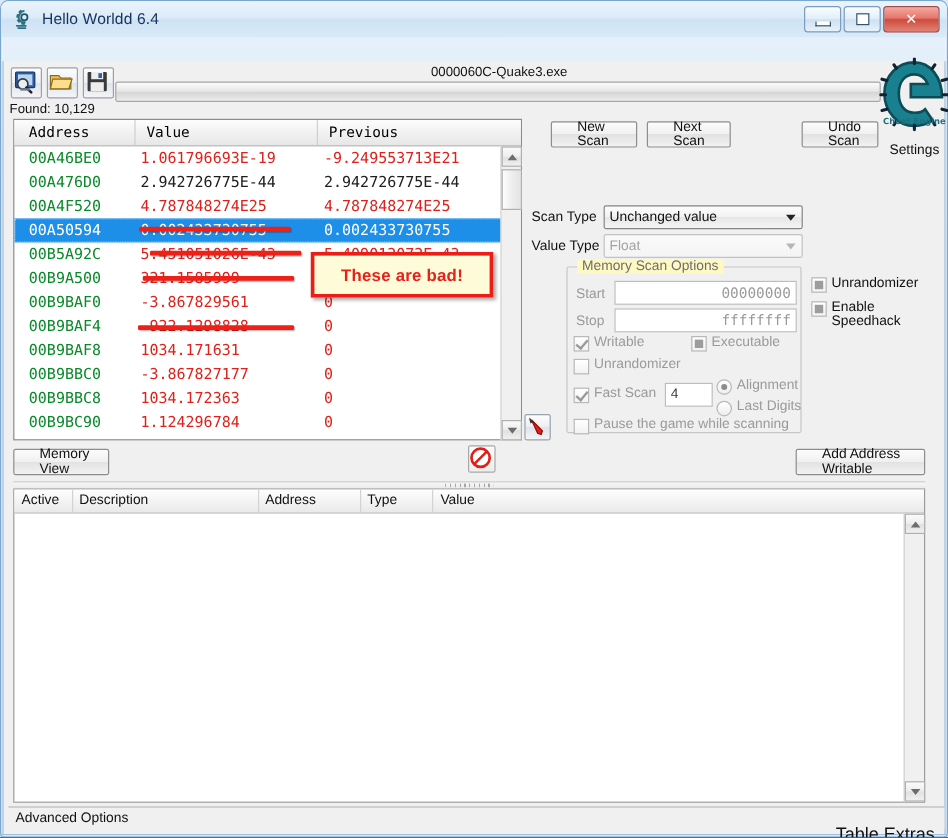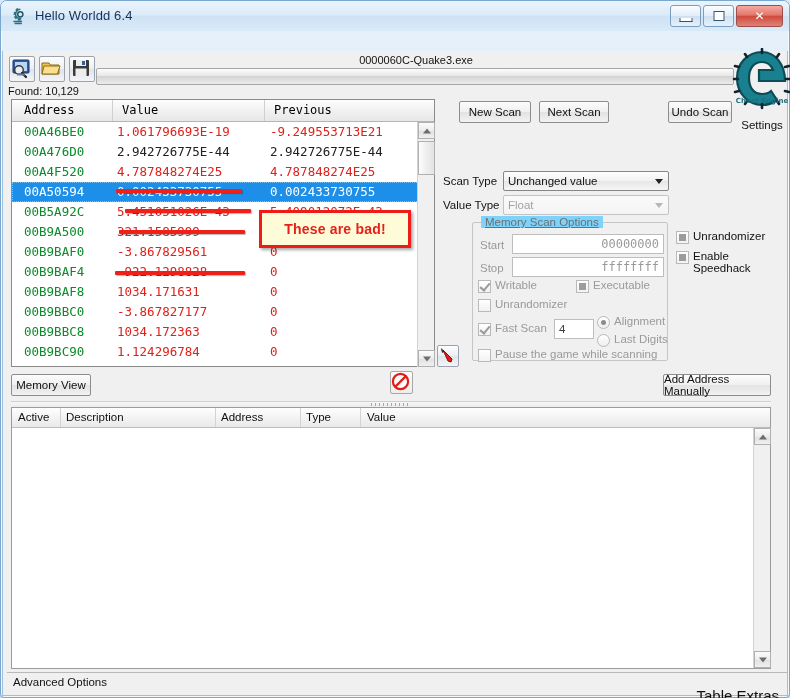--- a/index.html
+++ b/index.html
@@ -160,21 +160,21 @@
     position:absolute;height:4px;background:#ef2018;border-radius:1px;z-index:25;
     box-shadow:1px 1px 1px rgba(0,0,0,.28);
   }
 
   
   .btn{
     position:absolute;box-sizing:border-box;height:22px;
     border:1px solid #8d8d8d;border-radius:2px;
     background:linear-gradient(180deg,#fcfcfc 0%,#f0f0f0 48%,#e2e2e2 50%,#f2f2f2 100%);
     font-size:11.5px;color:#101010;cursor:default;
-    display:flex;align-items:center;justify-content:center;
+    display:flex;align-items:center;justify-content:center;padding-left:21px;
   }
   .lbl{position:absolute;font-size:11.5px;color:#111;}
   .lbl.dis{color:#9a9a9a;}
   .combo{
     position:absolute;box-sizing:border-box;height:20px;
     border:1px solid #868686;border-radius:2px;
     background:linear-gradient(180deg,#fdfdfd 0%,#f2f2f2 48%,#e6e6e6 50%,#f5f5f5 100%);
     font-size:11.5px;color:#111;padding-left:4px;line-height:18px;cursor:default;
   }
   .combo.dis{border-color:#c3c3c3;color:#a3a3a3;
@@ -183,22 +183,22 @@
     position:absolute;right:1px;top:1px;width:16px;height:16px;
     display:flex;align-items:center;justify-content:center;
   }
   .combo .cb-arrow i{display:block;width:0;height:0;
     border-left:4px solid transparent;border-right:4px solid transparent;border-top:5px solid #222;}
   .combo.dis .cb-arrow i{border-top-color:#b6b6b6;}
 
   .group{
     position:absolute;box-sizing:border-box;border:1px solid #c6c6c6;border-radius:2px;
   }
-  .group-title{position:absolute;top:-7px;left:8px;background:#7dd3fc;padding:0 4px;
-    font-size:11.5px;color:#6e6e6e;text-decoration:underline;}
+  .group-title{position:absolute;top:-7px;left:8px;background:#fef9c3;padding:0 4px;
+    font-size:11.5px;color:#6e6e6e;}
   .txtbox{
     position:absolute;box-sizing:border-box;height:20px;border:1px solid #bdbdbd;
     background:#fff;font-family:"DejaVu Sans Mono","Liberation Mono",monospace;
     font-size:12px;color:#9a9a9a;text-align:right;padding-right:4px;line-height:18px;
   }
   .txtbox.num{text-align:left;padding-left:4px;color:#3a3a3a;font-family:"Liberation Sans",sans-serif;font-size:11.5px;}
   .cbx{position:absolute;width:13px;height:13px;box-sizing:border-box;
     border:1px solid #b9b9b9;background:linear-gradient(180deg,#fff 0%,#f2f2f2 100%);}
   .cbx.checked::after{
     content:"";position:absolute;left:3px;top:0px;width:4px;height:8px;
@@ -467,21 +467,21 @@
     <span class="cbx gray" style="left:673px;top:200px;"></span>
     <div class="lbl" style="left:690px;top:199px;">Enable Speedhack</div>
 
     <div class="btn" style="left:8px;top:323px;width:80px;">Memory View</div>
     <div class="noentry">
       <svg width="19" height="19" viewBox="0 0 19 19">
         <circle cx="9.5" cy="9.5" r="7.6" fill="#fff" stroke="#e01f18" stroke-width="2.2"></circle>
         <path d="M4.4 14.6L14.6 4.4" stroke="#e01f18" stroke-width="2.2"></path>
       </svg>
     </div>
-    <div class="btn" style="left:660px;top:323px;width:108px;">Add Address Manually</div>
+    <div class="btn" style="left:660px;top:323px;width:108px;">Add Address Writable</div>
     <div class="sizer"></div>
 
     <div class="tbl-wrap">
       <div class="tbl-head">
         <span class="hc" style="left:6px;">Active</span>
         <span class="sep" style="left:48px;"></span>
         <span class="hc" style="left:54px;">Description</span>
         <span class="sep" style="left:203px;"></span>
         <span class="hc" style="left:209px;">Address</span>
         <span class="sep" style="left:288px;"></span>

